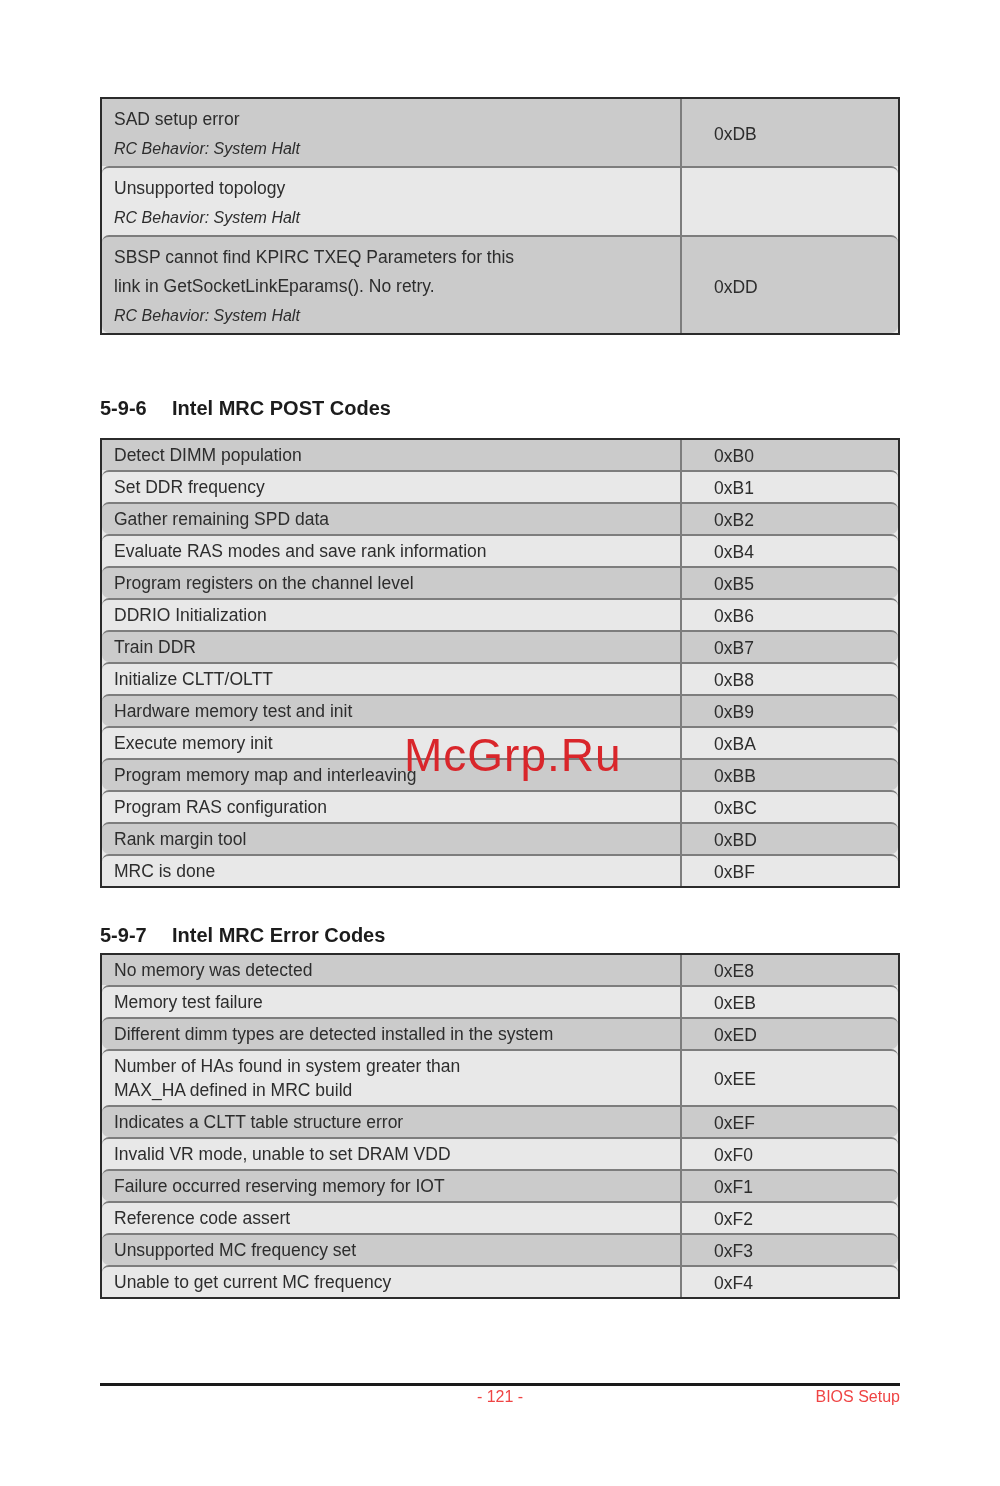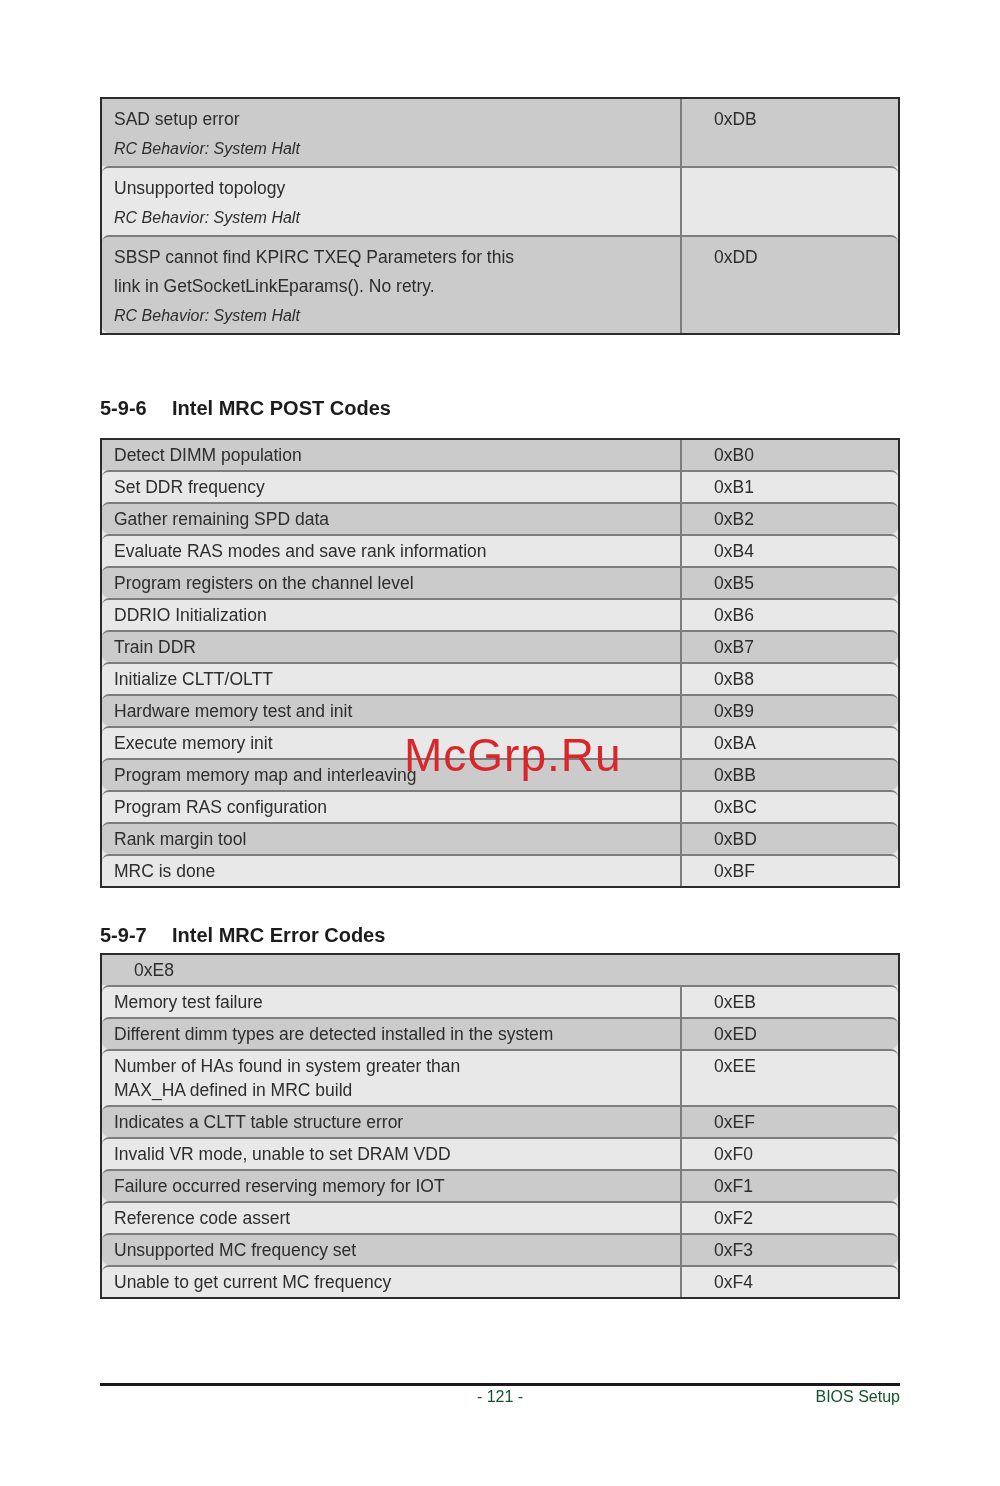--- a/index.html
+++ b/index.html
@@ -13,21 +13,21 @@
     overflow: hidden;
   }
   .content { position: absolute; left: 100px; top: 0; width: 800px; }
 
   
   .ptable {
     width: 800px;
     border: 2px solid var(--border-outer, #2b2b2b);
     background: var(--row-light, #e8e8e8);
   }
-  .trow { display: flex; align-items: flex-start; }
+  .trow { display: flex; align-items: center; }
   .trow + .trow { border-top: 2px solid var(--border-inner, #7d7d7d); border-radius: 7px; }
   .trow:nth-child(odd)  { background: var(--row-dark, #cbcbcb); }
   .trow:nth-child(even) { background: var(--row-light, #e8e8e8); }
   .cell-desc {
     width: 580px;
     flex: 0 0 580px;
     border-right: 2px solid var(--border-inner, #7d7d7d);
     padding: 3px 8px 3px 12px;
     display: flex;
     flex-direction: column;
@@ -87,21 +87,21 @@
     left: 100px;
     top: 1383px;
     width: 800px;
   }
   .footer-rule { height: 3px; background: #1a1a1a; }
   .footer-text {
     position: relative;
     height: 22px;
     margin-top: 2px;
     font-size: 16px;
-    color: #14532d;
+    color: #ef4444;
   }
   .footer-page {
     position: absolute;
     left: 0; right: 0;
     text-align: center;
   }
   .footer-right {
     position: absolute;
     right: 0;
     top: 0;
@@ -258,20 +258,23 @@
         </div>
       </div>
     </div>
 
   <div id="heading-2" class="section-heading">
     <span class="section-num">5-9-7</span><span class="section-title">Intel MRC Error Codes</span>
   </div>
 
   <div id="table-error-codes" class="ptable section-table">
       <div class="trow">
+        <div class="cell-desc">
+          <div class="desc-line">No memory was detected</div>
+        </div>
         <div class="cell-code">
           <div class="code-line">0xE8</div>
         </div>
       </div>
       <div class="trow">
         <div class="cell-desc">
           <div class="desc-line">Memory test failure</div>
         </div>
         <div class="cell-code">
           <div class="code-line">0xEB</div>

